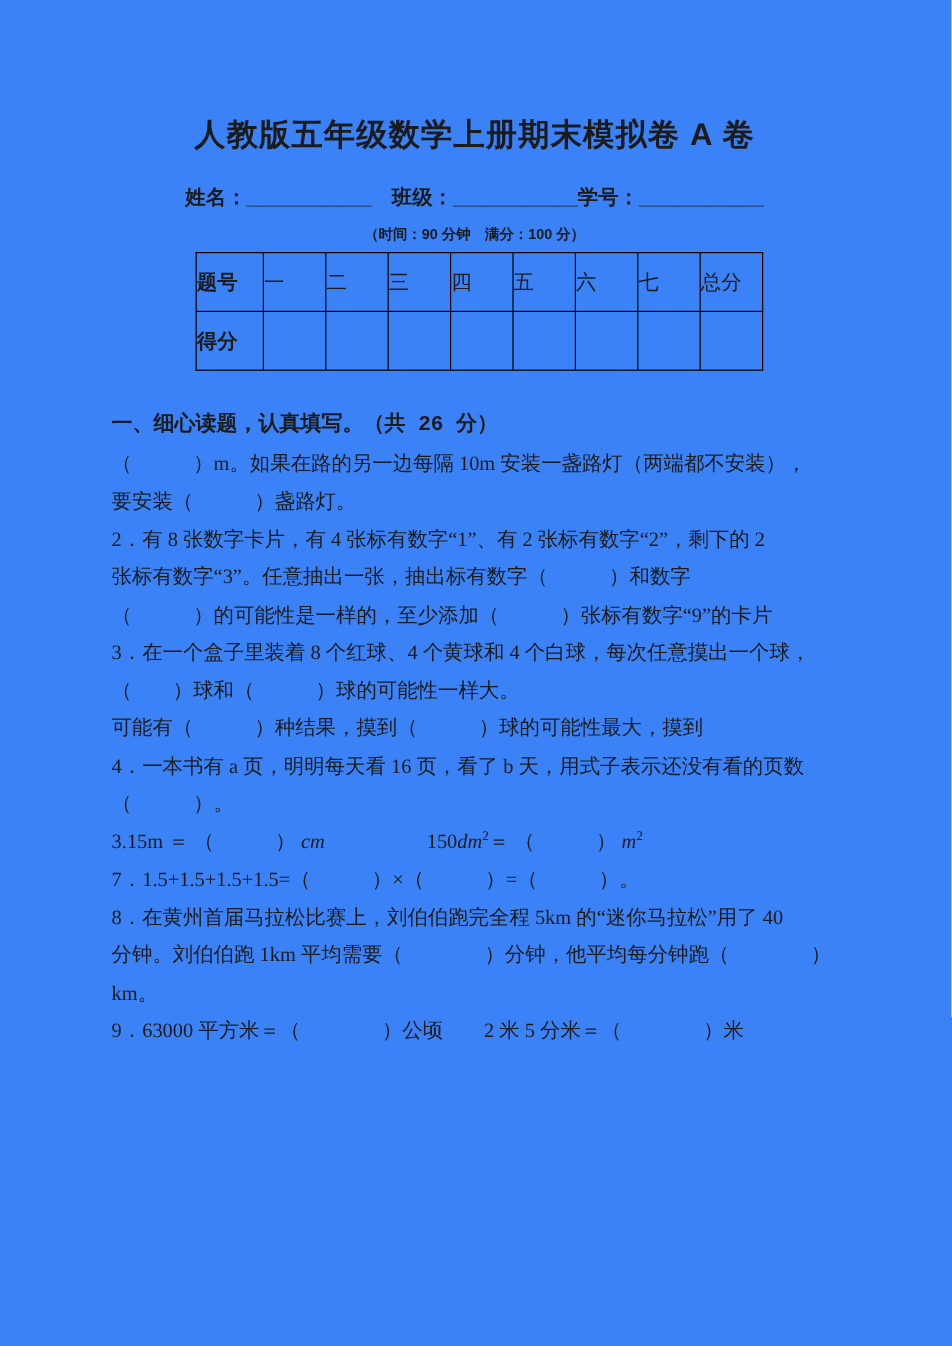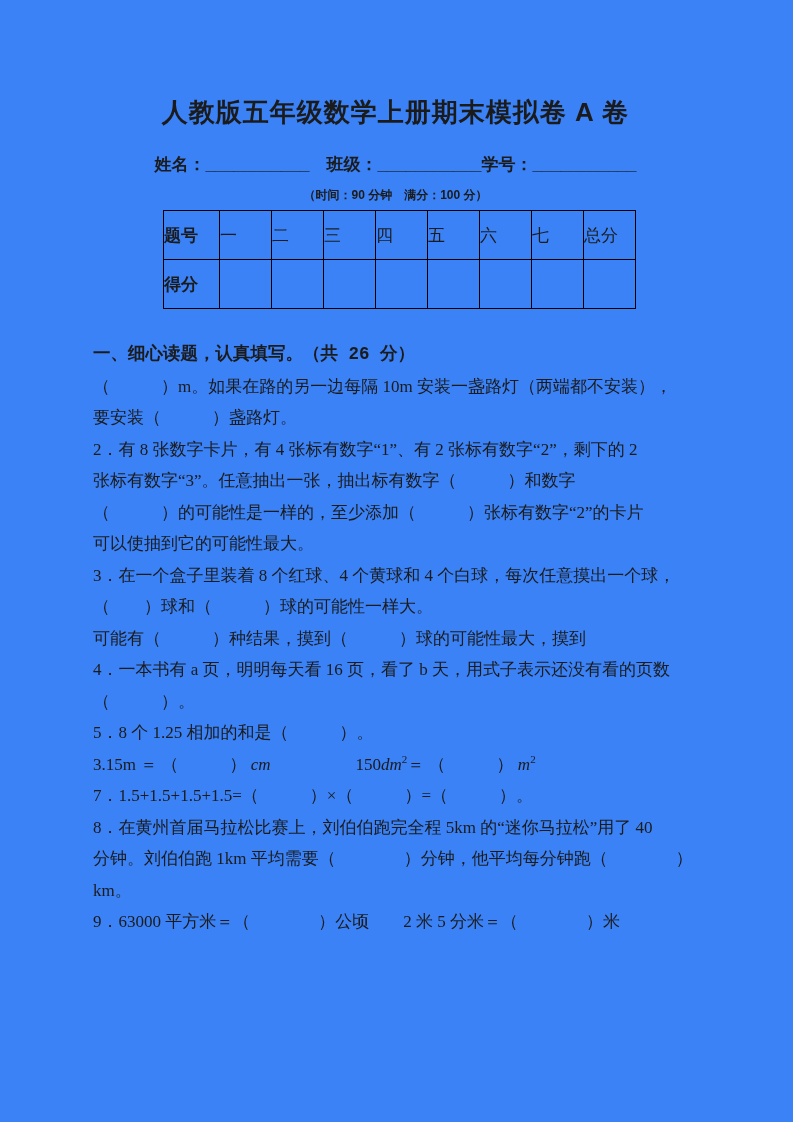--- a/index.html
+++ b/index.html
@@ -122,34 +122,30 @@
   <div class="section-heading">一、细心读题，认真填写。（共 26 分）</div>
 
   <div class="questions" id="questions">
       <div>
         <p class="qline"><span>（　　　）m。如果在路的另一边每隔 10m 安装一盏路灯（两端都不安装），</span></p>
         <p class="qline"><span>要安装（　　　）盏路灯。</span></p>
       </div>
       <div>
         <p class="qline"><span>2．有 8 张数字卡片，有 4 张标有数字“1”、有 2 张标有数字“2”，剩下的 2</span></p>
         <p class="qline"><span>张标有数字“3”。任意抽出一张，抽出标有数字（　　　）和数字</span></p>
-        <p class="qline"><span>（　　　）的可能性是一样的，至少添加（　　　）张标有数字“2”的卡片</span></p>
-        <p class="qline"><span>可以使抽到它的可能性最大。</span></p>
+        <p class="qline"><span>（　　　）的可能性是一样的，至少添加（　　　）张标有数字“9”的卡片</span></p>
       </div>
       <div>
         <p class="qline"><span>3．在一个盒子里装着 8 个红球、4 个黄球和 4 个白球，每次任意摸出一个球，</span></p>
         <p class="qline"><span>（　　）球和（　　　）球的可能性一样大。</span></p>
         <p class="qline"><span>可能有（　　　）种结果，摸到（　　　）球的可能性最大，摸到</span></p>
       </div>
       <div>
         <p class="qline"><span>4．一本书有 a 页，明明每天看 16 页，看了 b 天，用式子表示还没有看的页数</span></p>
         <p class="qline"><span>（　　　）。</span></p>
-      </div>
-      <div>
-        <p class="qline"><span>5．8 个 1.25 相加的和是（　　　）。</span></p>
       </div>
       <div>
         <p class="qline"><span>3.15m ＝ （　　　） </span><span class="it">cm</span><span>　　　　　150</span><span class="it">dm</span><sup>2</sup><span>＝ （　　　） </span><span class="it">m</span><sup>2</sup></p>
       </div>
       <div>
         <p class="qline"><span>7．1.5+1.5+1.5+1.5=（　　　）×（　　　）=（　　　）。</span></p>
       </div>
       <div>
         <p class="qline"><span>8．在黄州首届马拉松比赛上，刘伯伯跑完全程 5km 的“迷你马拉松”用了 40</span></p>
         <p class="qline"><span>分钟。刘伯伯跑 1km 平均需要（　　　　）分钟，他平均每分钟跑（　　　　）</span></p>

